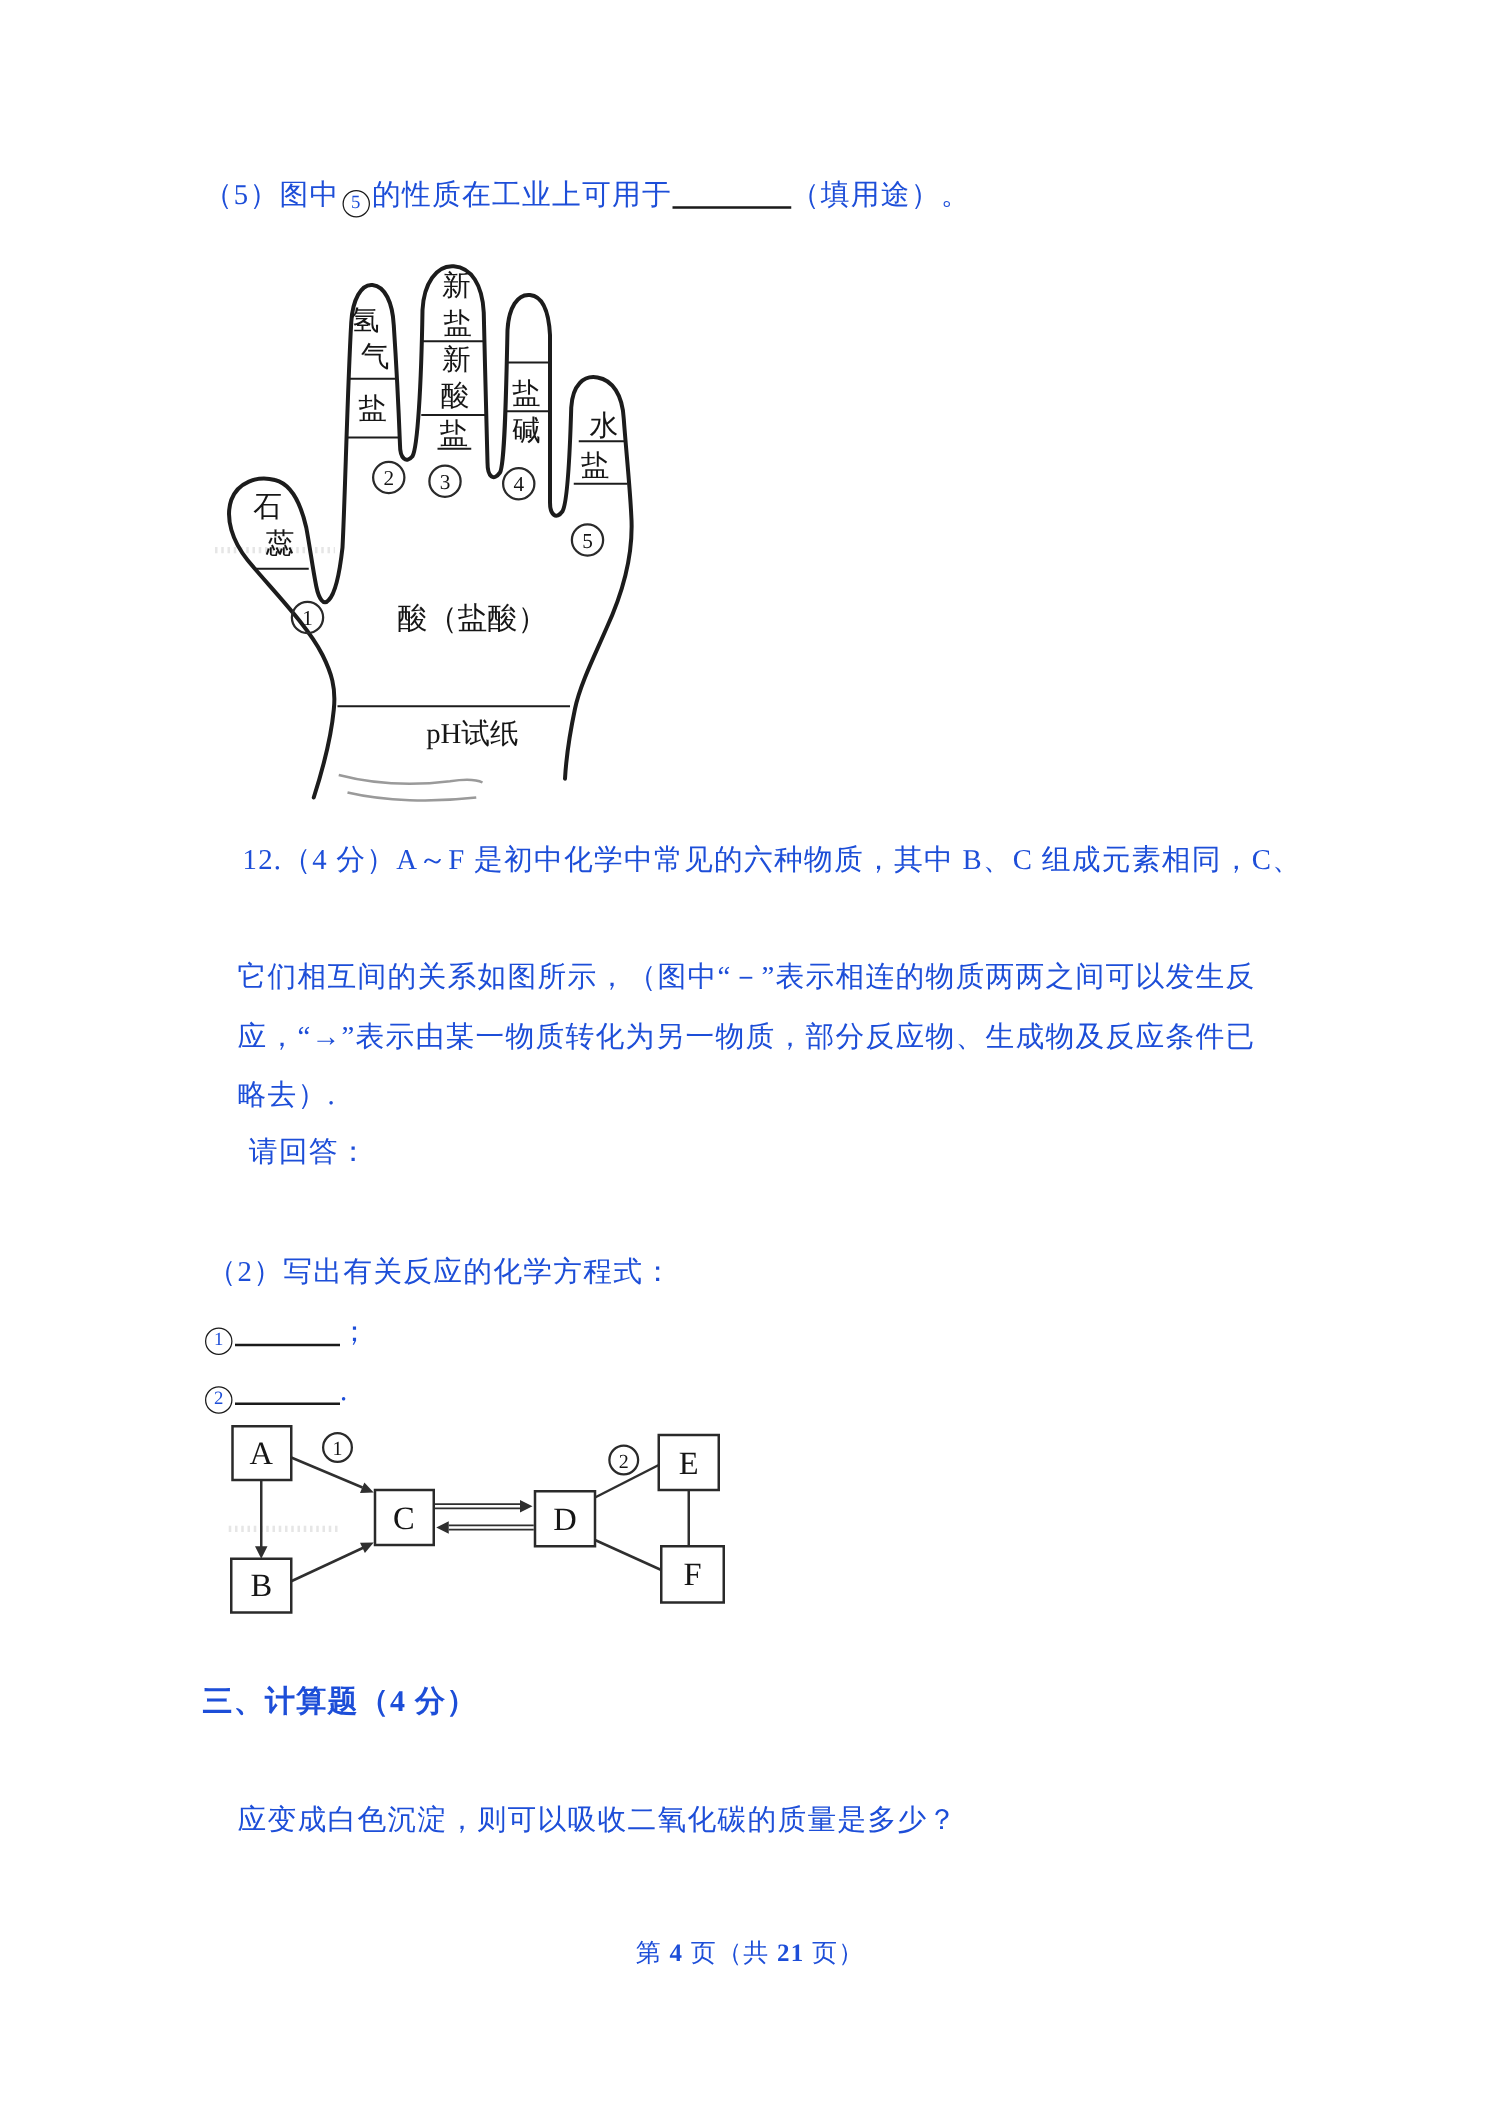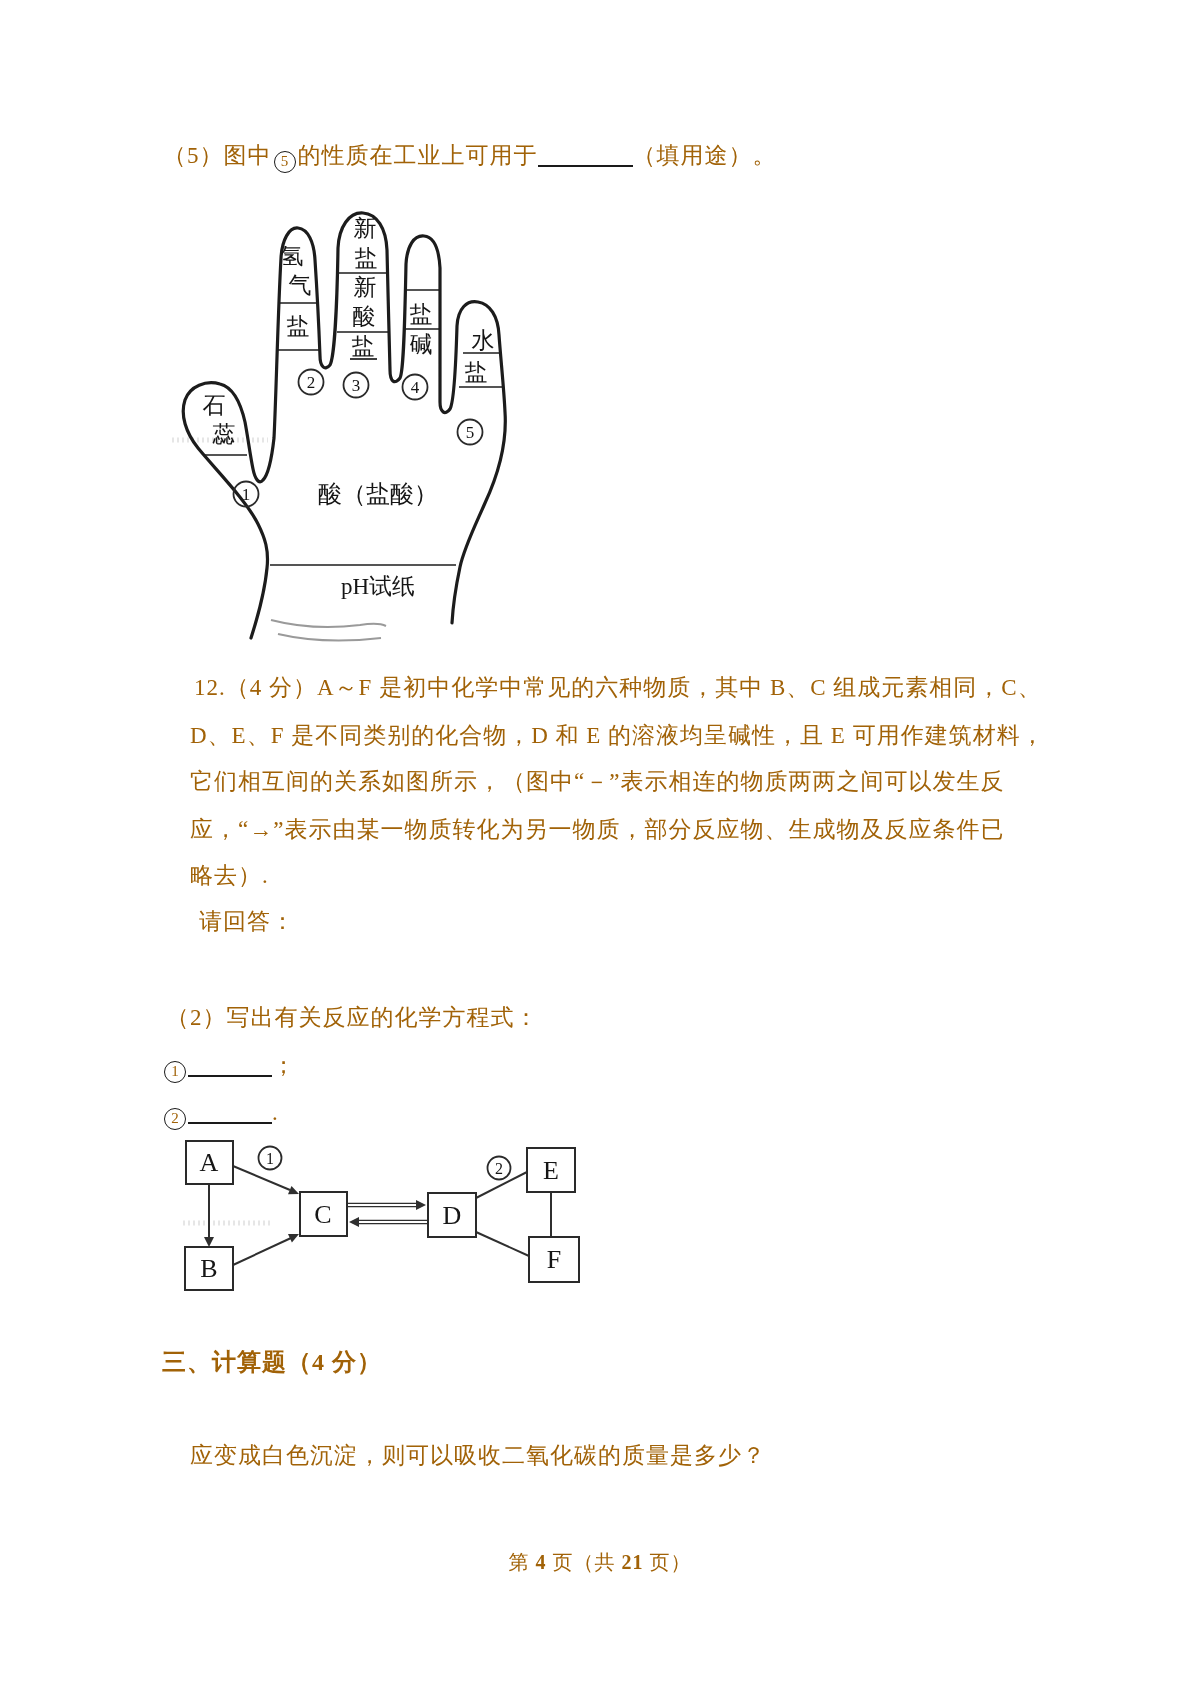--- a/index.html
+++ b/index.html
@@ -1,20 +1,20 @@
 <!DOCTYPE html>
 <html><head>
 <meta charset="utf-8">
 <style>
   html,body { margin:0; padding:0; background:#e8e8e8; }
   .page {
     position:relative; width:1200px; height:1698px; margin:0 auto;
     background:#ffffff; overflow:hidden;
     font-family:"Liberation Serif","DejaVu Serif",serif;
-    color:#a16207;
+    color:#1d4ed8;
   }
   .tl {
     position:absolute; font-size:23px; line-height:31px;
     letter-spacing:1px; white-space:nowrap;
   }
   .bold { font-weight:bold; }
   .sec-title { font-size:24px; font-weight:bold; }
   .blank {
     display:inline-block; border-bottom:2px solid #1a1a1a;
     height:18px; vertical-align:-4px;
@@ -145,21 +145,20 @@
     <g>
       <circle class="dcirc" cx="302" cy="242" r="12.5"></circle>
       <text x="302" y="248" font-size="17" text-anchor="middle">5</text>
     </g>
 
     <text x="210" y="312" font-size="24" text-anchor="middle">酸（盐酸）</text>
     <text x="210" y="404" font-size="23" text-anchor="middle">pH试纸</text>
   </svg>
 
   <div class="tl" style="left:162px; top:672px;margin-left:32px;">12.（4 分）A～F 是初中化学中常见的六种物质，其中 B、C 组成元素相同，C、</div>
-  <div class="tl" style="left:190px; top:720px;">D、E、F 是不同类别的化合物，D 和 E 的溶液均呈碱性，且 E 可用作建筑材料，</div>
   <div class="tl" style="left:190px; top:814px;">应，“→”表示由某一物质转化为另一物质，部分反应物、生成物及反应条件已</div>
   <div class="tl" style="left:190px; top:766px;">它们相互间的关系如图所示，（图中“－”表示相连的物质两两之间可以发生反</div>
   <div class="tl" style="left:190px; top:860px;">略去）.</div>
   <div class="tl" style="left:162px; top:906px;margin-left:37px;">请回答：</div>
 
 
   <div class="tl" style="left:166px; top:1002px;">（2）写出有关反应的化学方程式：</div>
 
   <div class="tl" style="left:162px; top:1050px;">
     <span class="circ">1</span><span class="blank w84"></span><span>；</span>

